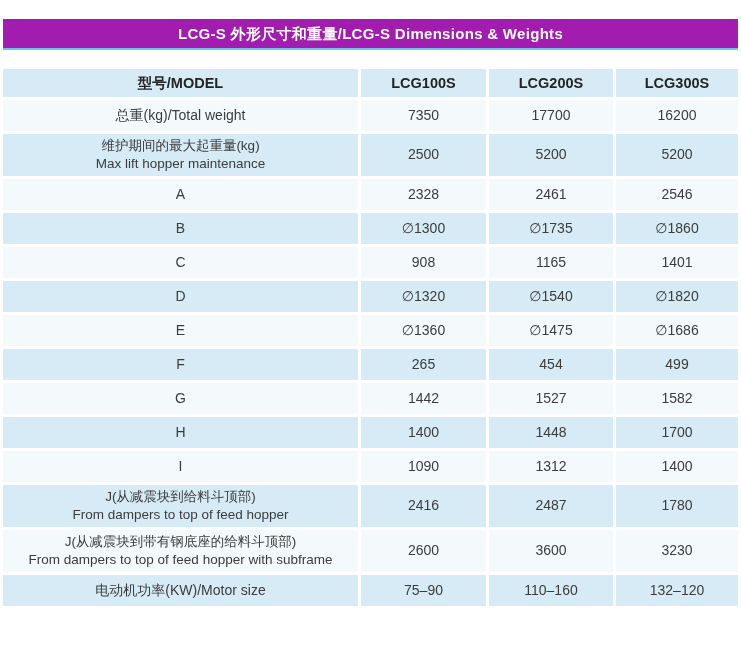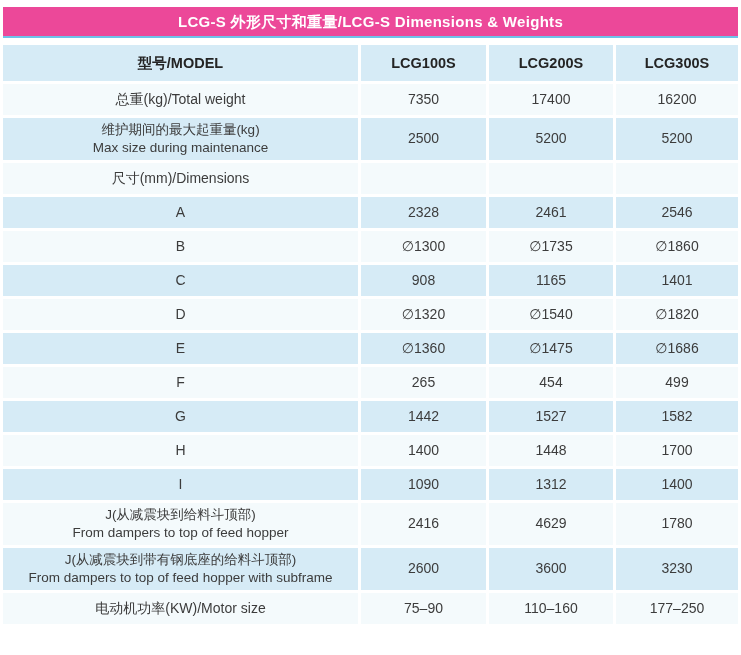--- a/index.html
+++ b/index.html
@@ -11,44 +11,44 @@
   .page {
     position: relative;
     width: 741px;
     height: 655px;
     background: #ffffff;
     padding-top: 3px;
     box-sizing: border-box;
     overflow: hidden;
   }
   .title-bar {
-    margin: 4px 3px;
+    margin: 16px 3px;
     height: 29px;
     line-height: 29px;
-    background: #ec4899;
+    background: #a21caf;
     border-bottom: 2px solid #6fc2e8;
     color: #ffffff;
     font-size: 15px;
     font-weight: bold;
     text-align: center;
     letter-spacing: 0.3px;
   }
   table.spec {
     width: 741px;
     table-layout: fixed;
     border-collapse: separate;
     border-spacing: 3px;
     background: #ffffff;
   }
   col.c-model  { width: 355px; }
   col.c-v1     { width: 125px; }
   col.c-v2     { width: 124px; }
   col.c-v3     { width: 122px; }
   thead th {
-    height: 36px;
+    height: 28px;
     background: #d6ebf6;
     color: #242424;
     font-size: 14.5px;
     font-weight: bold;
     text-align: center;
     padding: 0 2px;
   }
   tbody td {
     height: 31px;
     text-align: center;
@@ -82,37 +82,31 @@
         <th>型号/MODEL</th>
         <th>LCG100S</th>
         <th>LCG200S</th>
         <th>LCG300S</th>
       </tr>
     </thead>
     <tbody>
         <tr>
           <td class="label-cell">总重(kg)/Total weight</td>
           <td class="value-cell">7350</td>
-          <td class="value-cell">17400</td>
+          <td class="value-cell">17700</td>
           <td class="value-cell">16200</td>
         </tr>
         <tr class="double">
           <td class="label-cell">
             <div>维护期间的最大起重量(kg)</div>
-            <div>Max size during maintenance</div>
+            <div>Max lift hopper maintenance</div>
           </td>
           <td class="value-cell">2500</td>
           <td class="value-cell">5200</td>
           <td class="value-cell">5200</td>
-        </tr>
-        <tr>
-          <td class="label-cell">尺寸(mm)/Dimensions</td>
-          <td class="value-cell"></td>
-          <td class="value-cell"></td>
-          <td class="value-cell"></td>
         </tr>
         <tr>
           <td class="label-cell">A</td>
           <td class="value-cell">2328</td>
           <td class="value-cell">2461</td>
           <td class="value-cell">2546</td>
         </tr>
         <tr>
           <td class="label-cell">B</td>
           <td class="value-cell">∅1300</td>
@@ -160,33 +154,33 @@
           <td class="value-cell">1090</td>
           <td class="value-cell">1312</td>
           <td class="value-cell">1400</td>
         </tr>
         <tr class="double">
           <td class="label-cell">
             <div>J(从减震块到给料斗顶部)</div>
             <div>From dampers to top of feed hopper</div>
           </td>
           <td class="value-cell">2416</td>
-          <td class="value-cell">4629</td>
+          <td class="value-cell">2487</td>
           <td class="value-cell">1780</td>
         </tr>
         <tr class="double">
           <td class="label-cell">
             <div>J(从减震块到带有钢底座的给料斗顶部)</div>
             <div>From dampers to top of feed hopper with subframe</div>
           </td>
           <td class="value-cell">2600</td>
           <td class="value-cell">3600</td>
           <td class="value-cell">3230</td>
         </tr>
         <tr>
           <td class="label-cell">电动机功率(KW)/Motor size</td>
           <td class="value-cell">75–90</td>
           <td class="value-cell">110–160</td>
-          <td class="value-cell">177–250</td>
+          <td class="value-cell">132–120</td>
         </tr>
       </tbody>
   </table>
 </div>
 
 </body></html>

